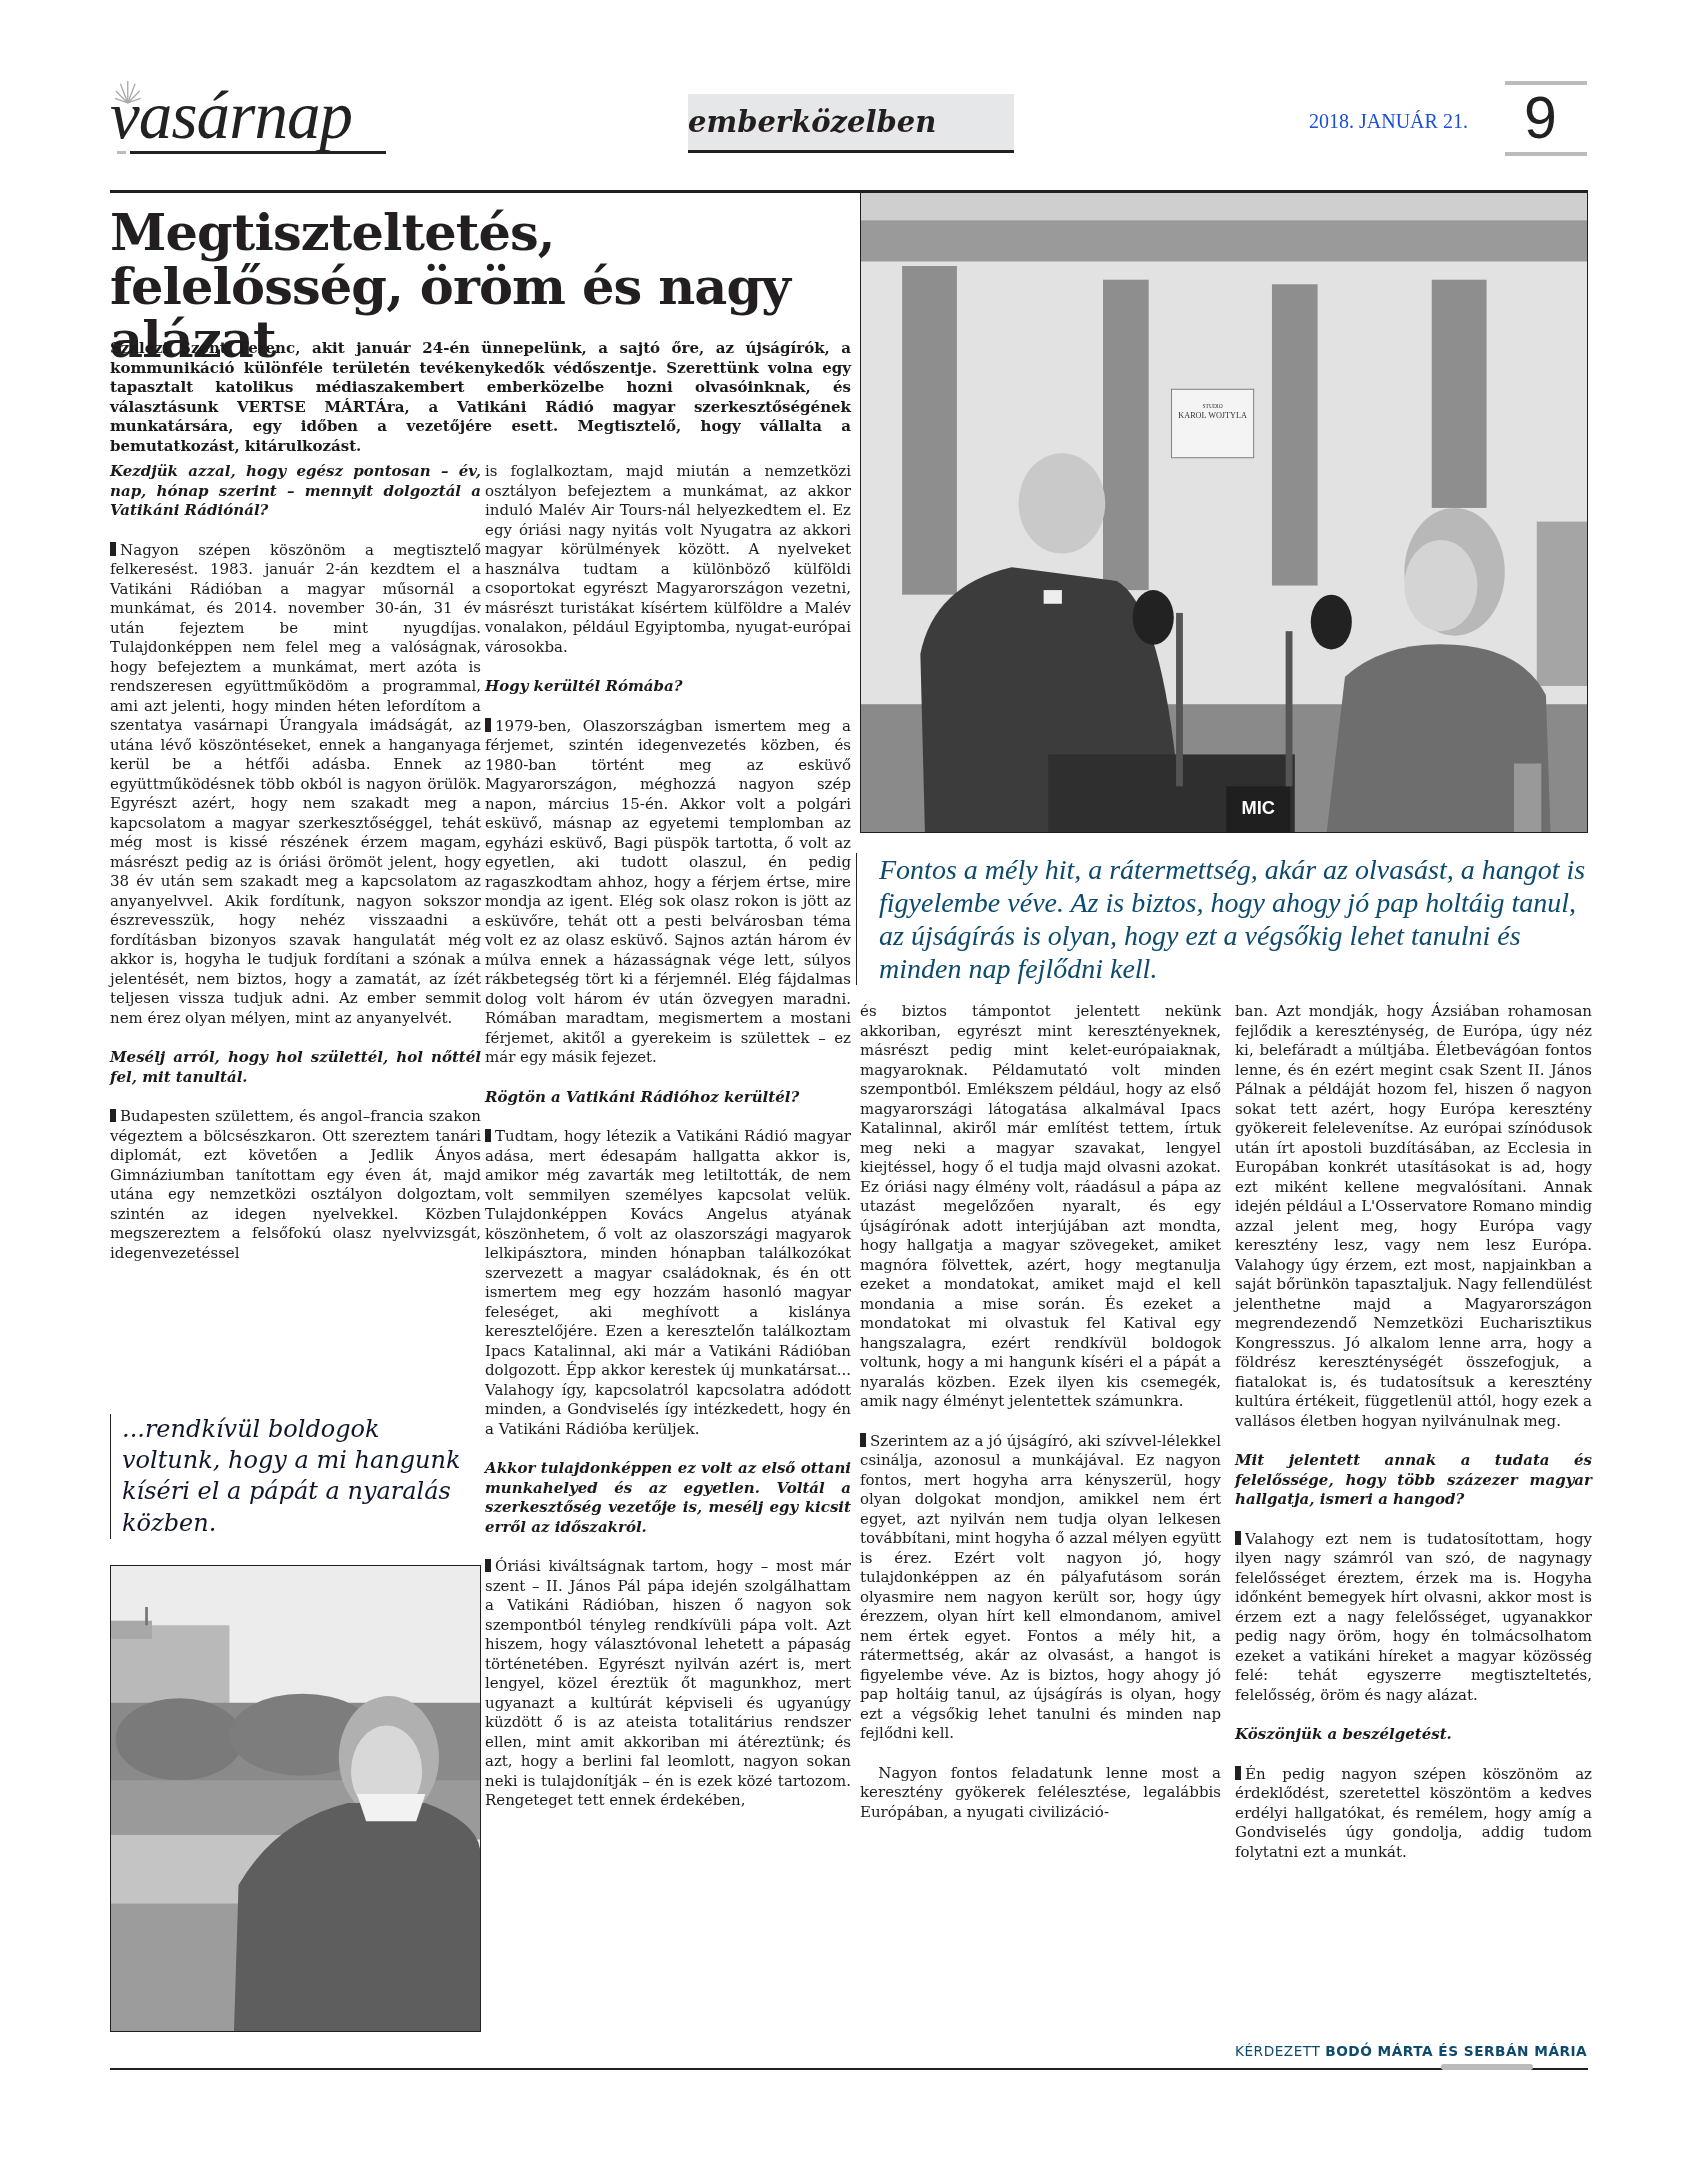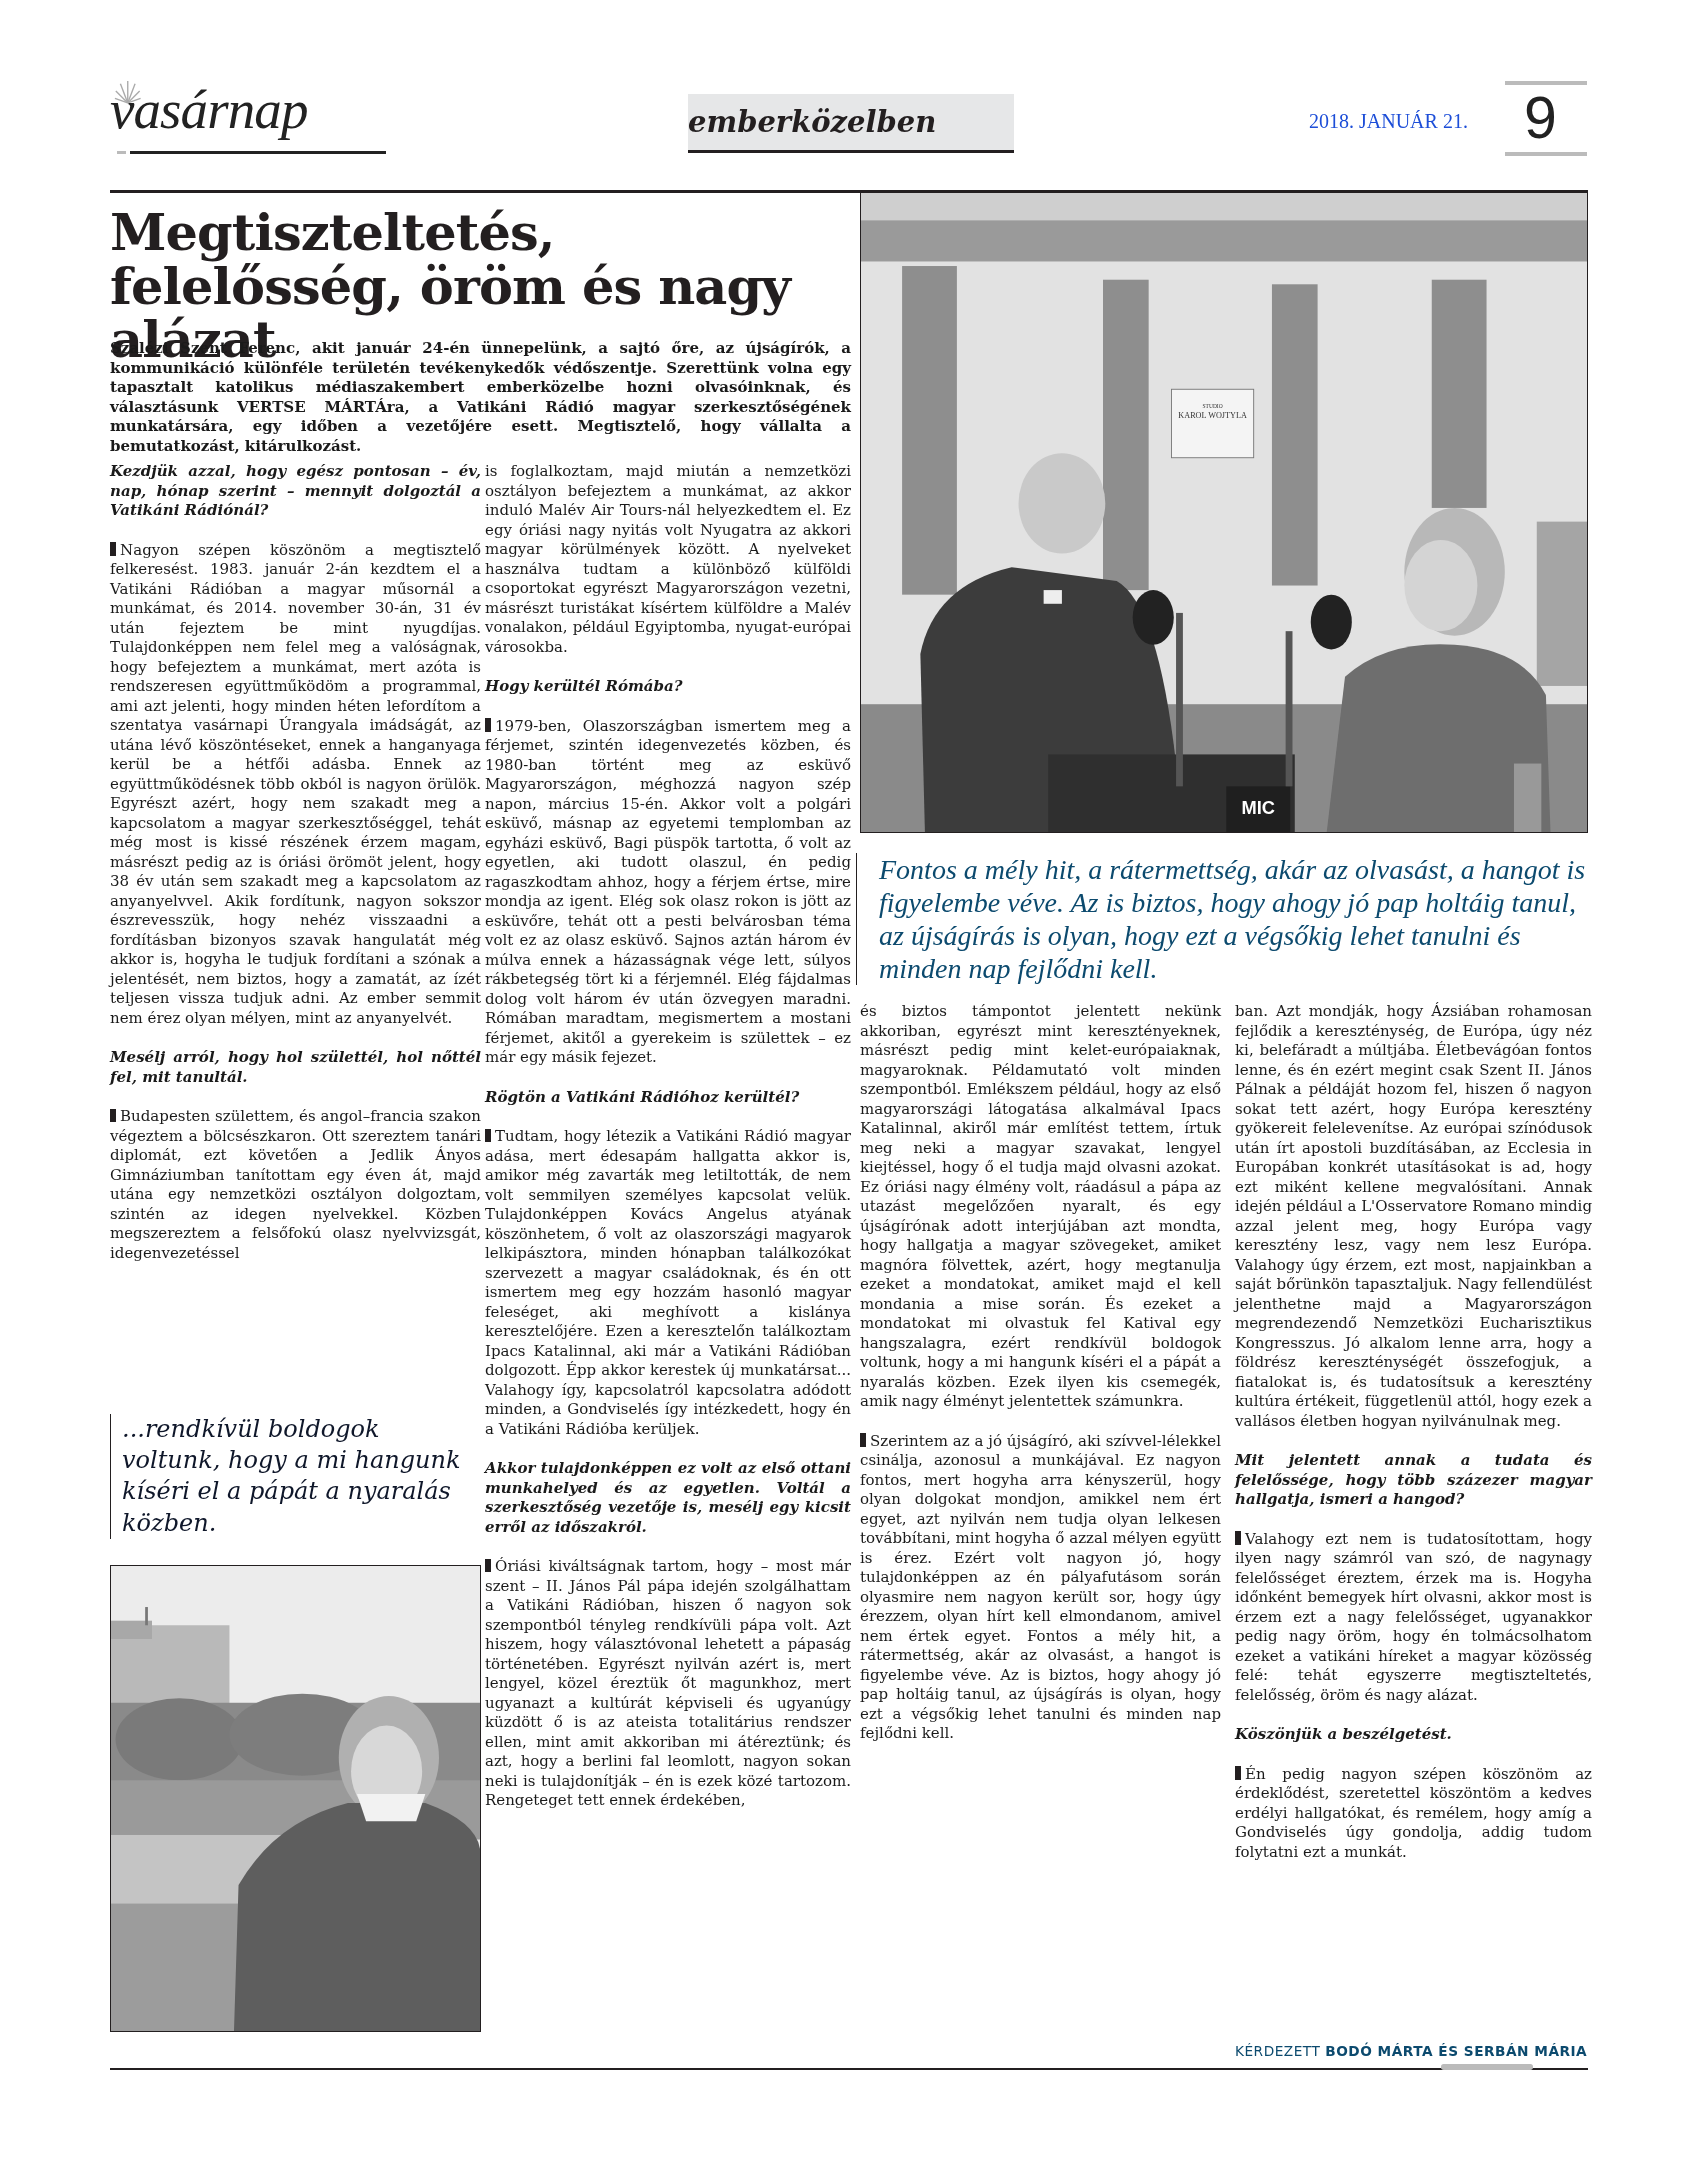--- a/index.html
+++ b/index.html
@@ -2,21 +2,21 @@
 <html style="font-size:7.3px"><head>
 <meta charset="utf-8">
 <style>
   html, body { margin: 0; padding: 0; background: #fff; }
   body { width: 1702px; height: 2161px; position: relative; overflow: hidden; color: #1a1a1a;
          font-family: "DejaVu Serif", serif; }
   .abs { position: absolute; }
 
   
   .logo { left: 110px; top: 82px; font-family: "Liberation Serif", serif; font-style: italic;
-          font-size: 55px; letter-spacing: -0.9px; color: #222; line-height: 1; }
+          font-size: 67px; letter-spacing: -0.9px; color: #222; line-height: 1; }
   .logo-sun { left: 114px; top: 80px; width: 27.5px; height: 27.5px; }
   .logo-bar-grey { left: 117px; top: 151px; width: 9.2px; height: 3.2px; background: #bbb; }
   .logo-underline { left: 130px; top: 151px; width: 256px; height: 3.2px; background: #222; }
   .section-box { left: 688px; top: 94px; width: 326px; height: 59px; background: #e6e7e8;
                  border-bottom: 3.7px solid #231f20; box-sizing: border-box; display: flex;
                  align-items: center; justify-content: flex-start; }
   .section-box span { font-family: "DejaVu Serif", serif; font-style: italic; font-weight: bold;
                       font-size: 29px; color: #231f20; }
   .date { left: 1309px; top: 110px; font-family: "Liberation Serif", serif; font-size: 20px; color: #1d4ed8; }
   .pagebar1 { left: 1505px; top: 81px; width: 82px; height: 3.7px; background: #bbb; }
@@ -168,20 +168,21 @@
   <p class="a">1979-ben, Olaszországban ismertem meg a férjemet, szintén idegenvezetés közben, és 1980-ban történt meg az esküvő Magyarországon, méghozzá nagyon szép napon, március 15-én. Akkor volt a polgári esküvő, másnap az egyetemi templomban az egyházi esküvő, Bagi püspök tartotta, ő volt az egyetlen, aki tudott olaszul, én pedig ragaszkodtam ahhoz, hogy a férjem értse, mire mondja az igent. Elég sok olasz rokon is jött az esküvőre, tehát ott a pesti belvárosban téma volt ez az olasz esküvő. Sajnos aztán három év múlva ennek a házasságnak vége lett, súlyos rákbetegség tört ki a férjemnél. Elég fájdalmas dolog volt három év után özvegyen maradni. Rómában maradtam, megismertem a mostani férjemet, akitől a gyerekeim is születtek – ez már egy másik fejezet.</p>
   <p class="q">Rögtön a Vatikáni Rádióhoz kerültél?</p>
   <p class="a">Tudtam, hogy létezik a Vatikáni Rádió magyar adása, mert édesapám hallgatta akkor is, amikor még zavarták meg letiltották, de nem volt semmilyen személyes kapcsolat velük. Tulajdonképpen Kovács Angelus atyának köszönhetem, ő volt az olaszországi magyarok lelkipásztora, minden hónapban találkozókat szervezett a magyar családoknak, és én ott ismertem meg egy hozzám hasonló magyar feleséget, aki meghívott a kislánya keresztelőjére. Ezen a keresztelőn találkoztam Ipacs Katalinnal, aki már a Vatikáni Rádióban dolgozott. Épp akkor kerestek új munkatársat... Valahogy így, kapcsolatról kapcsolatra adódott minden, a Gondviselés így intézkedett, hogy én a Vatikáni Rádióba kerüljek.</p>
   <p class="q">Akkor tulajdonképpen ez volt az első ottani munkahelyed és az egyetlen. Voltál a szerkesztőség vezetője is, mesélj egy kicsit erről az időszakról.</p>
   <p class="a">Óriási kiváltságnak tartom, hogy – most már szent – II. János Pál pápa idején szolgálhattam a Vatikáni Rádióban, hiszen ő nagyon sok szempontból tényleg rendkívüli pápa volt. Azt hiszem, hogy választóvonal lehetett a pápaság történetében. Egyrészt nyilván azért is, mert lengyel, közel éreztük őt magunkhoz, mert ugyanazt a kultúrát képviseli és ugyanúgy küzdött ő is az ateista totalitárius rendszer ellen, mint amit akkoriban mi átéreztünk; és azt, hogy a berlini fal leomlott, nagyon sokan neki is tulajdonítják – én is ezek közé tartozom. Rengeteget tett ennek érdekében,</p>
 </div>
 
 <div class="abs col col3">
   <p class="cont">és biztos támpontot jelentett nekünk akkoriban, egyrészt mint keresztényeknek, másrészt pedig mint kelet-európaiaknak, magyaroknak. Példamutató volt minden szempontból. Emlékszem például, hogy az első magyarországi látogatása alkalmával Ipacs Katalinnal, akiről már említést tettem, írtuk meg neki a magyar szavakat, lengyel kiejtéssel, hogy ő el tudja majd olvasni azokat. Ez óriási nagy élmény volt, ráadásul a pápa az utazást megelőzően nyaralt, és egy újságírónak adott interjújában azt mondta, hogy hallgatja a magyar szövegeket, amiket magnóra fölvettek, azért, hogy megtanulja ezeket a mondatokat, amiket majd el kell mondania a mise során. És ezeket a mondatokat mi olvastuk fel Katival egy hangszalagra, ezért rendkívül boldogok voltunk, hogy a mi hangunk kíséri el a pápát a nyaralás közben. Ezek ilyen kis csemegék, amik nagy élményt jelentettek számunkra.</p>
   <p class="a">Szerintem az a jó újságíró, aki szívvel-lélekkel csinálja, azonosul a munkájával. Ez nagyon fontos, mert hogyha arra kényszerül, hogy olyan dolgokat mondjon, amikkel nem ért egyet, azt nyilván nem tudja olyan lelkesen továbbítani, mint hogyha ő azzal mélyen együtt is érez. Ezért volt nagyon jó, hogy tulajdonképpen az én pályafutásom során olyasmire nem nagyon került sor, hogy úgy érezzem, olyan hírt kell elmondanom, amivel nem értek egyet. Fontos a mély hit, a rátermettség, akár az olvasást, a hangot is figyelembe véve. Az is biztos, hogy ahogy jó pap holtáig tanul, az újságírás is olyan, hogy ezt a végsőkig lehet tanulni és minden nap fejlődni kell.</p>
+  <p class="plain">Nagyon fontos feladatunk lenne most a keresztény gyökerek felélesztése, legalábbis Európában, a nyugati civilizáció-</p>
 </div>
 
 <div class="abs col col4">
   <p class="cont">ban. Azt mondják, hogy Ázsiában rohamosan fejlődik a kereszténység, de Európa, úgy néz ki, belefáradt a múltjába. Életbevágóan fontos lenne, és én ezért megint csak Szent II. János Pálnak a példáját hozom fel, hiszen ő nagyon sokat tett azért, hogy Európa keresztény gyökereit felelevenítse. Az európai színódusok után írt apostoli buzdításában, az Ecclesia in Europában konkrét utasításokat is ad, hogy ezt miként kellene megvalósítani. Annak idején például a L'Osservatore Romano mindig azzal jelent meg, hogy Európa vagy keresztény lesz, vagy nem lesz Európa. Valahogy úgy érzem, ezt most, napjainkban a saját bőrünkön tapasztaljuk. Nagy fellendülést jelenthetne majd a Magyarországon megrendezendő Nemzetközi Eucharisztikus Kongresszus. Jó alkalom lenne arra, hogy a földrész kereszténységét összefogjuk, a fiatalokat is, és tudatosítsuk a keresztény kultúra értékeit, függetlenül attól, hogy ezek a vallásos életben hogyan nyilvánulnak meg.</p>
   <p class="q">Mit jelentett annak a tudata és felelőssége, hogy több százezer magyar hallgatja, ismeri a hangod?</p>
   <p class="a">Valahogy ezt nem is tudatosítottam, hogy ilyen nagy számról van szó, de nagynagy felelősséget éreztem, érzek ma is. Hogyha időnként bemegyek hírt olvasni, akkor most is érzem ezt a nagy felelősséget, ugyanakkor pedig nagy öröm, hogy én tolmácsolhatom ezeket a vatikáni híreket a magyar közösség felé: tehát egyszerre megtiszteltetés, felelősség, öröm és nagy alázat.</p>
   <p class="q">Köszönjük a beszélgetést.</p>
   <p class="a">Én pedig nagyon szépen köszönöm az érdeklődést, szeretettel köszöntöm a kedves erdélyi hallgatókat, és remélem, hogy amíg a Gondviselés úgy gondolja, addig tudom folytatni ezt a munkát.</p>
 </div>
 

